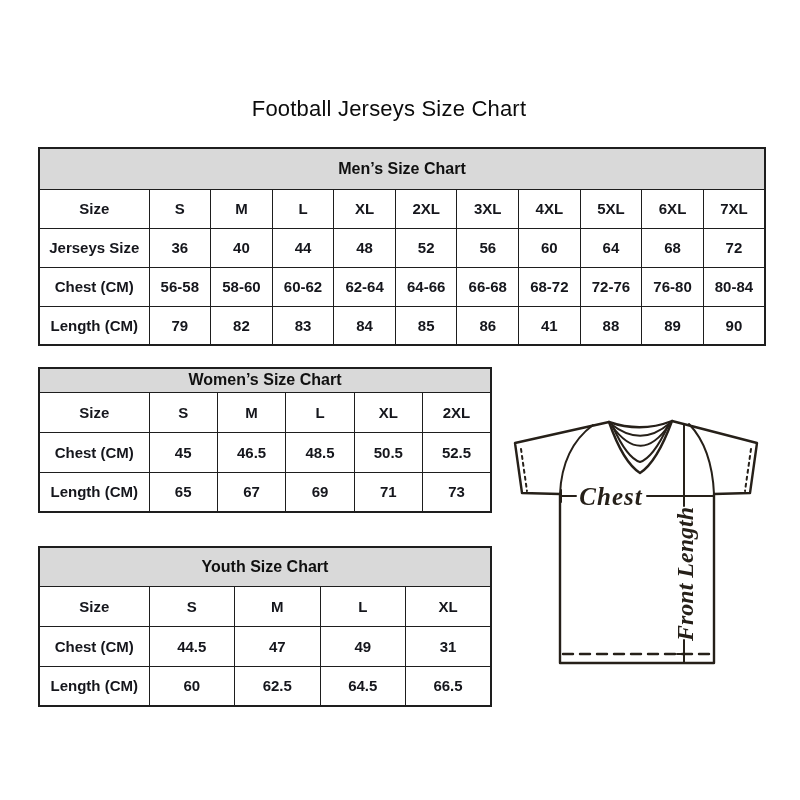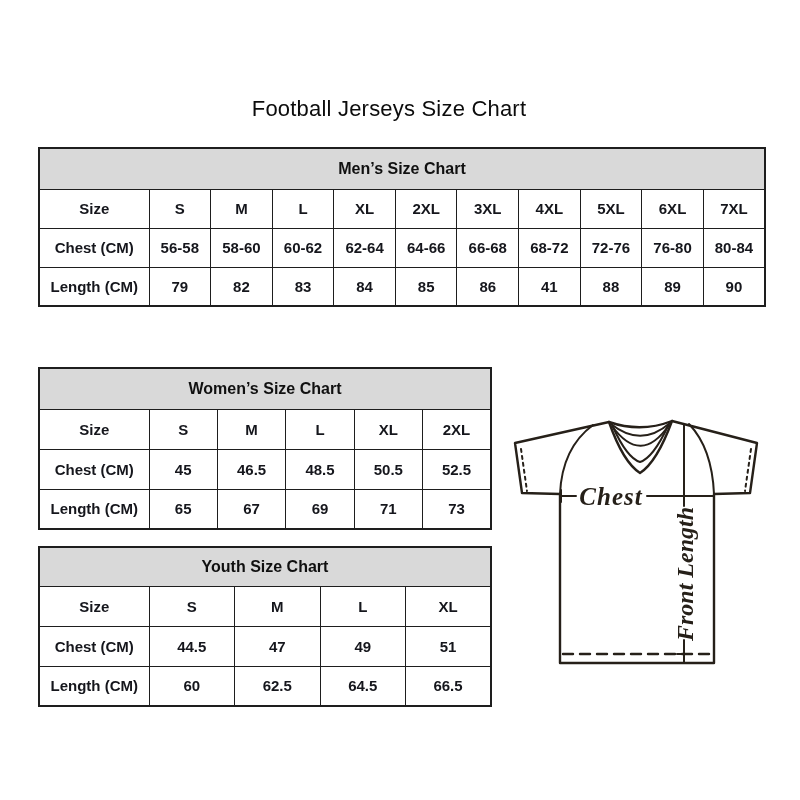--- a/index.html
+++ b/index.html
@@ -20,21 +20,21 @@
     border:1px solid var(--border);text-align:center;vertical-align:middle;
     font-weight:bold;font-size:15px;color:var(--text);padding:0;overflow:hidden;
   }
   table.size-table th.tbl-header{
     background:var(--header-bg);font-size:16px;color:#101010;
   }
   #mens-table{left:38px;top:147px;width:728px;}
   #mens-table thead tr{height:41px;}
   #mens-table tbody tr{height:39px;}
   #womens-table{left:38px;top:367px;width:454px;}
-  #womens-table thead tr{height:41px;}
+  #womens-table thead tr{height:24px;}
   #womens-table tbody tr{height:40px;}
   #youth-table{left:38px;top:546px;width:454px;}
   #youth-table thead tr{height:39px;margin-top:25px;}
   #youth-table tbody tr{height:40px;}
   #jersey-svg{position:absolute;left:505px;top:414px;width:262px;height:252px;}
   #jersey-svg path{fill:none;stroke:var(--diagram-stroke);}
   #jersey-svg text{
     font-family:"Liberation Serif",serif;font-style:italic;font-weight:bold;
     fill:var(--diagram-stroke);text-anchor:middle;
   }
@@ -71,20 +71,33 @@
         <td>L</td>
         <td>XL</td>
         <td>2XL</td>
         <td>3XL</td>
         <td>4XL</td>
         <td>5XL</td>
         <td>6XL</td>
         <td>7XL</td>
       </tr>
       <tr>
+        <th>Jerseys Size</th>
+        <td>36</td>
+        <td>40</td>
+        <td>44</td>
+        <td>48</td>
+        <td>52</td>
+        <td>56</td>
+        <td>60</td>
+        <td>64</td>
+        <td>68</td>
+        <td>72</td>
+      </tr>
+      <tr>
         <th>Chest (CM)</th>
         <td>56-58</td>
         <td>58-60</td>
         <td>60-62</td>
         <td>62-64</td>
         <td>64-66</td>
         <td>66-68</td>
         <td>68-72</td>
         <td>72-76</td>
         <td>76-80</td>
@@ -165,21 +178,21 @@
         <td>S</td>
         <td>M</td>
         <td>L</td>
         <td>XL</td>
       </tr>
       <tr>
         <th>Chest (CM)</th>
         <td>44.5</td>
         <td>47</td>
         <td>49</td>
-        <td>51</td>
+        <td>31</td>
       </tr>
       <tr>
         <th>Length (CM)</th>
         <td>60</td>
         <td>62.5</td>
         <td>64.5</td>
         <td>66.5</td>
       </tr>
     </tbody>
   </table>

